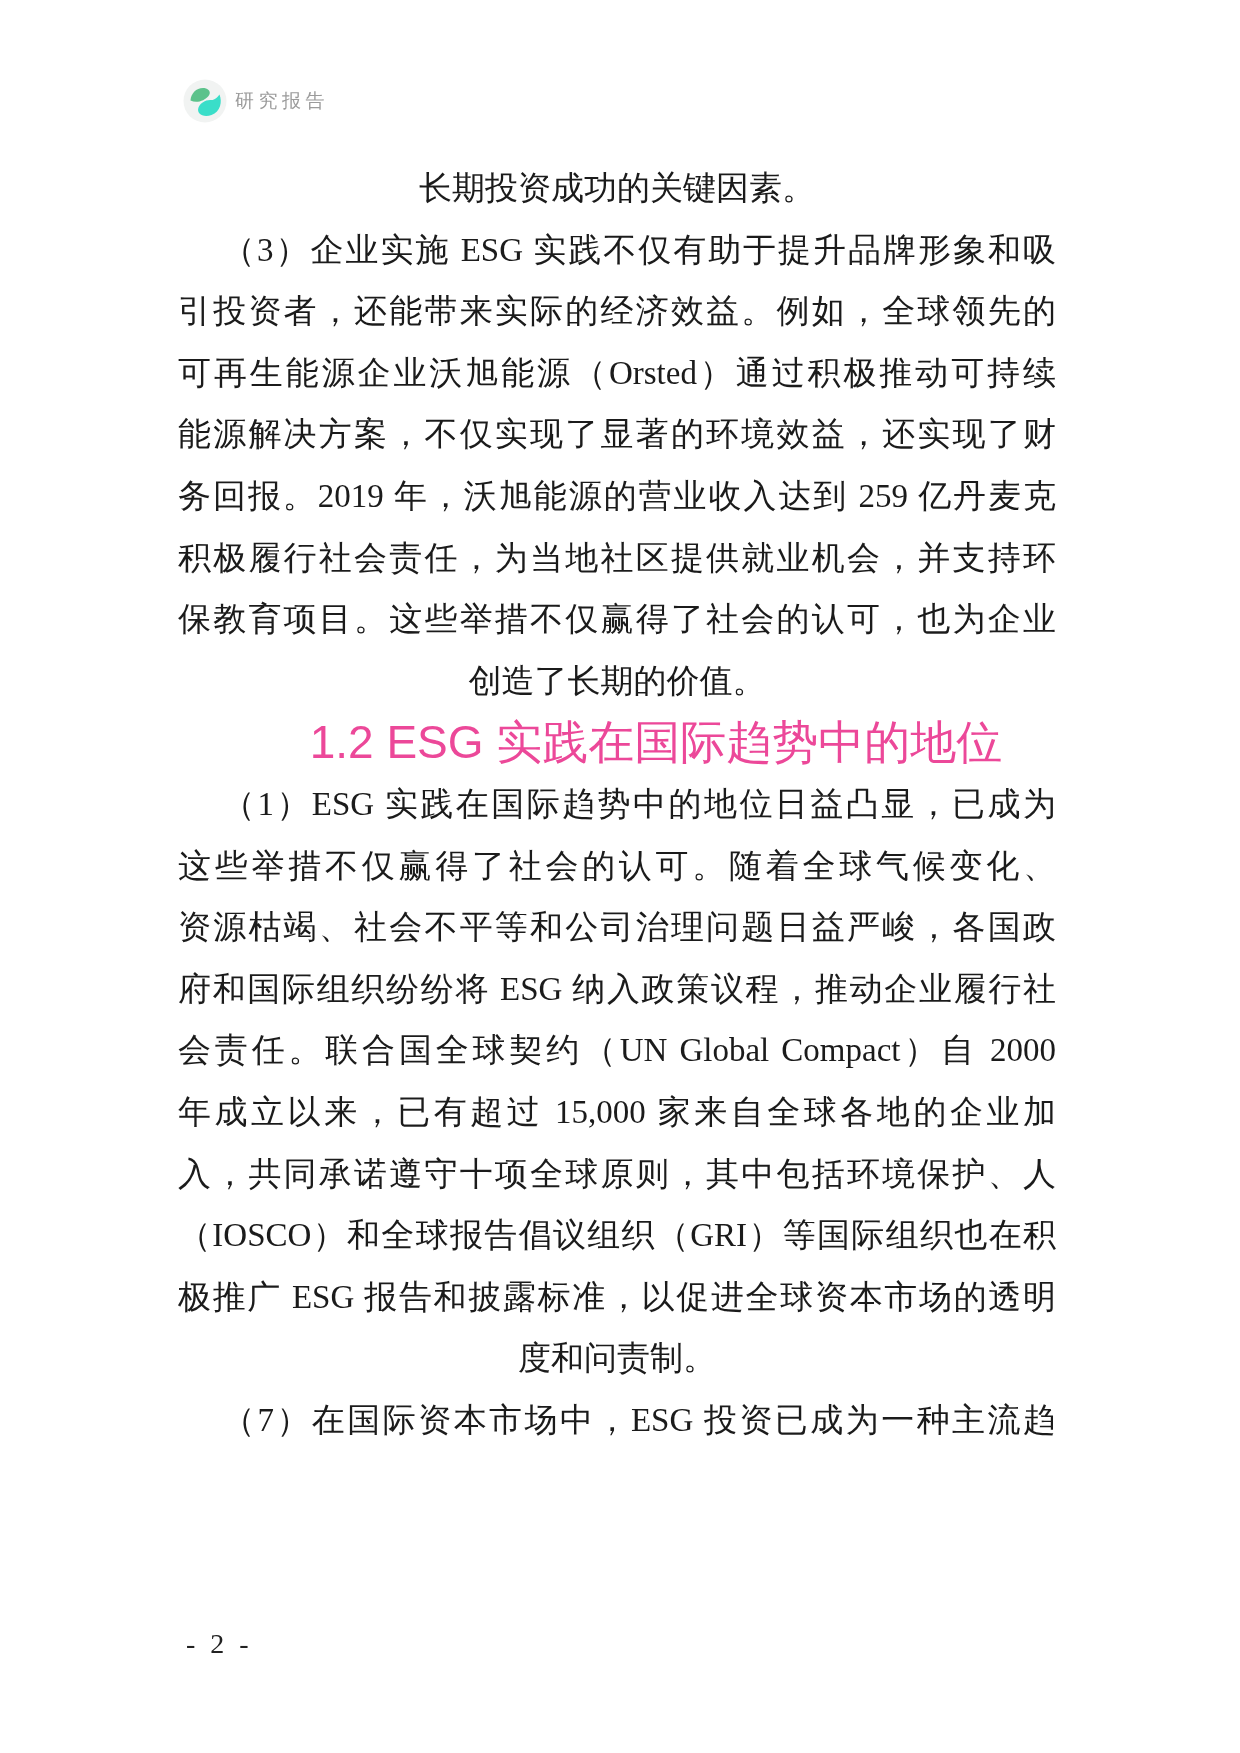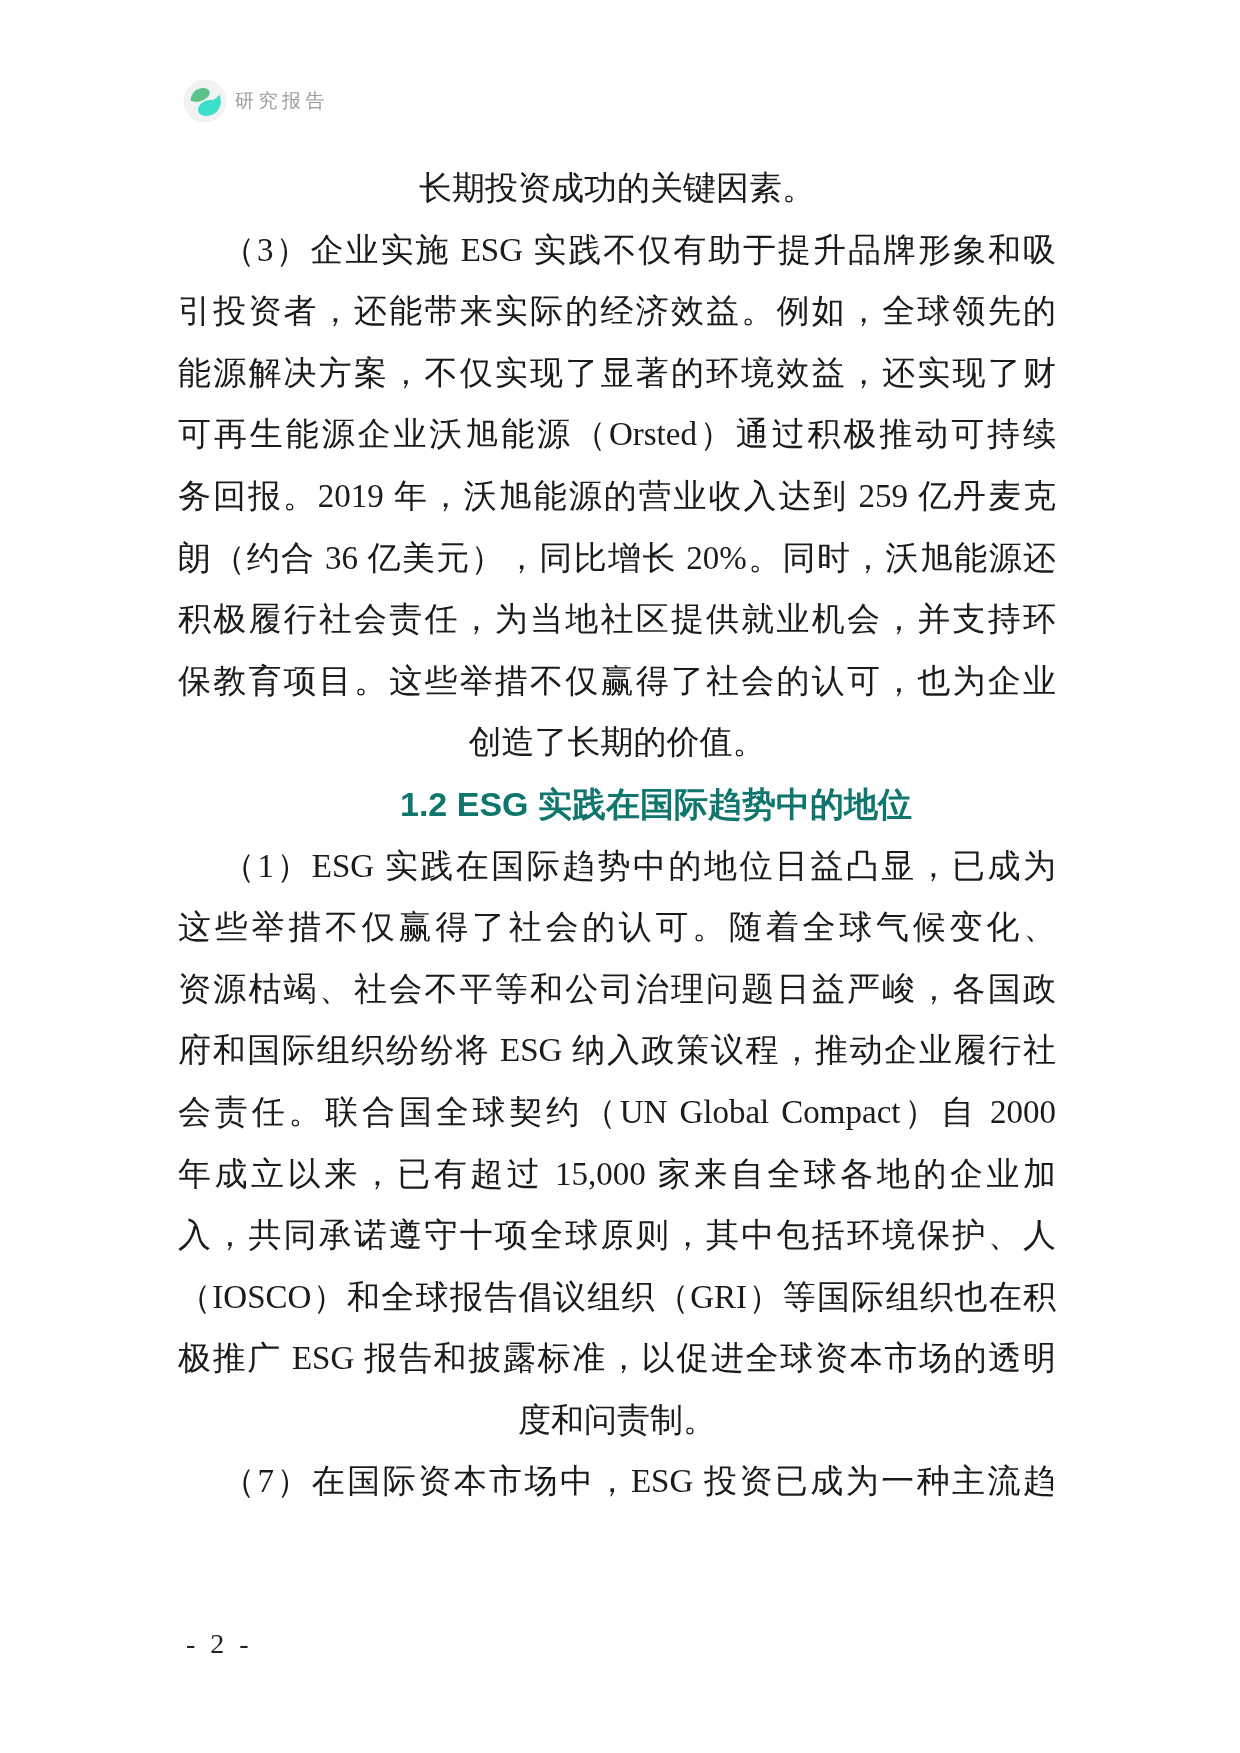--- a/index.html
+++ b/index.html
@@ -43,23 +43,23 @@
     overflow: visible;
     text-align: center;
   }
   .jst {
     text-align: justify;
     text-align-last: justify;
   }
   .ind { text-indent: 44px; }
   .heading {
     font-family: "Liberation Sans", sans-serif;
-    font-weight: bold;
-    font-size: 34px;
-    color: #0f766e;
+    font-weight: normal;
+    font-size: 46px;
+    color: #ec4899;
     padding-left: 78px;
   }
   
   .pagenum {
     position: absolute;
     left: 186px;
     top: 1628px;
     font-family: "Liberation Serif", serif;
     font-size: 28px;
     letter-spacing: 4px;
@@ -77,24 +77,23 @@
       <path d="M7.5,21.5 C8,13.5 15,7.5 23,9.5 C26.5,10.5 28,14 25.5,17 C21.5,21.5 14,24.8 7.5,21.5 Z" fill="#4fbe82" opacity="0.92"></path>
       <path d="M36.5,15.5 C39.5,23 37.5,32.5 28.5,36 C20,39 13.2,34.5 15.5,28.5 C17.2,24 23,20.5 28,21 C31.5,21.3 34.5,18.5 36.5,15.5 Z" fill="#2fdcc6" opacity="0.95"></path>
     </svg>
     <span class="brand-label">研究报告</span>
   </div>
 
   <div class="doc">
     <div class="ln">长期投资成功的关键因素。</div>
     <div class="ln jst ind">（3）企业实施 ESG 实践不仅有助于提升品牌形象和吸</div>
     <div class="ln jst">引投资者，还能带来实际的经济效益。例如，全球领先的</div>
+    <div class="ln jst">可再生能源企业沃旭能源（Orsted）通过积极推动可持续</div>
     <div class="ln jst">能源解决方案，不仅实现了显著的环境效益，还实现了财</div>
-    <div class="ln jst">可再生能源企业沃旭能源（Orsted）通过积极推动可持续</div>
     <div class="ln jst">务回报。2019 年，沃旭能源的营业收入达到 259 亿丹麦克</div>
-    <div class="ln jst">朗（约合 36 亿美元），同比增长 20%。同时，沃旭能源还</div>
     <div class="ln jst">积极履行社会责任，为当地社区提供就业机会，并支持环</div>
     <div class="ln jst">保教育项目。这些举措不仅赢得了社会的认可，也为企业</div>
     <div class="ln">创造了长期的价值。</div>
     <div class="ln heading">1.2 ESG 实践在国际趋势中的地位</div>
     <div class="ln jst ind">（1）ESG 实践在国际趋势中的地位日益凸显，已成为</div>
     <div class="ln jst">这些举措不仅赢得了社会的认可。随着全球气候变化、</div>
     <div class="ln jst">资源枯竭、社会不平等和公司治理问题日益严峻，各国政</div>
     <div class="ln jst">府和国际组织纷纷将 ESG 纳入政策议程，推动企业履行社</div>
     <div class="ln jst">会责任。联合国全球契约（UN Global Compact）自 2000</div>
     <div class="ln jst">年成立以来，已有超过 15,000 家来自全球各地的企业加</div>

